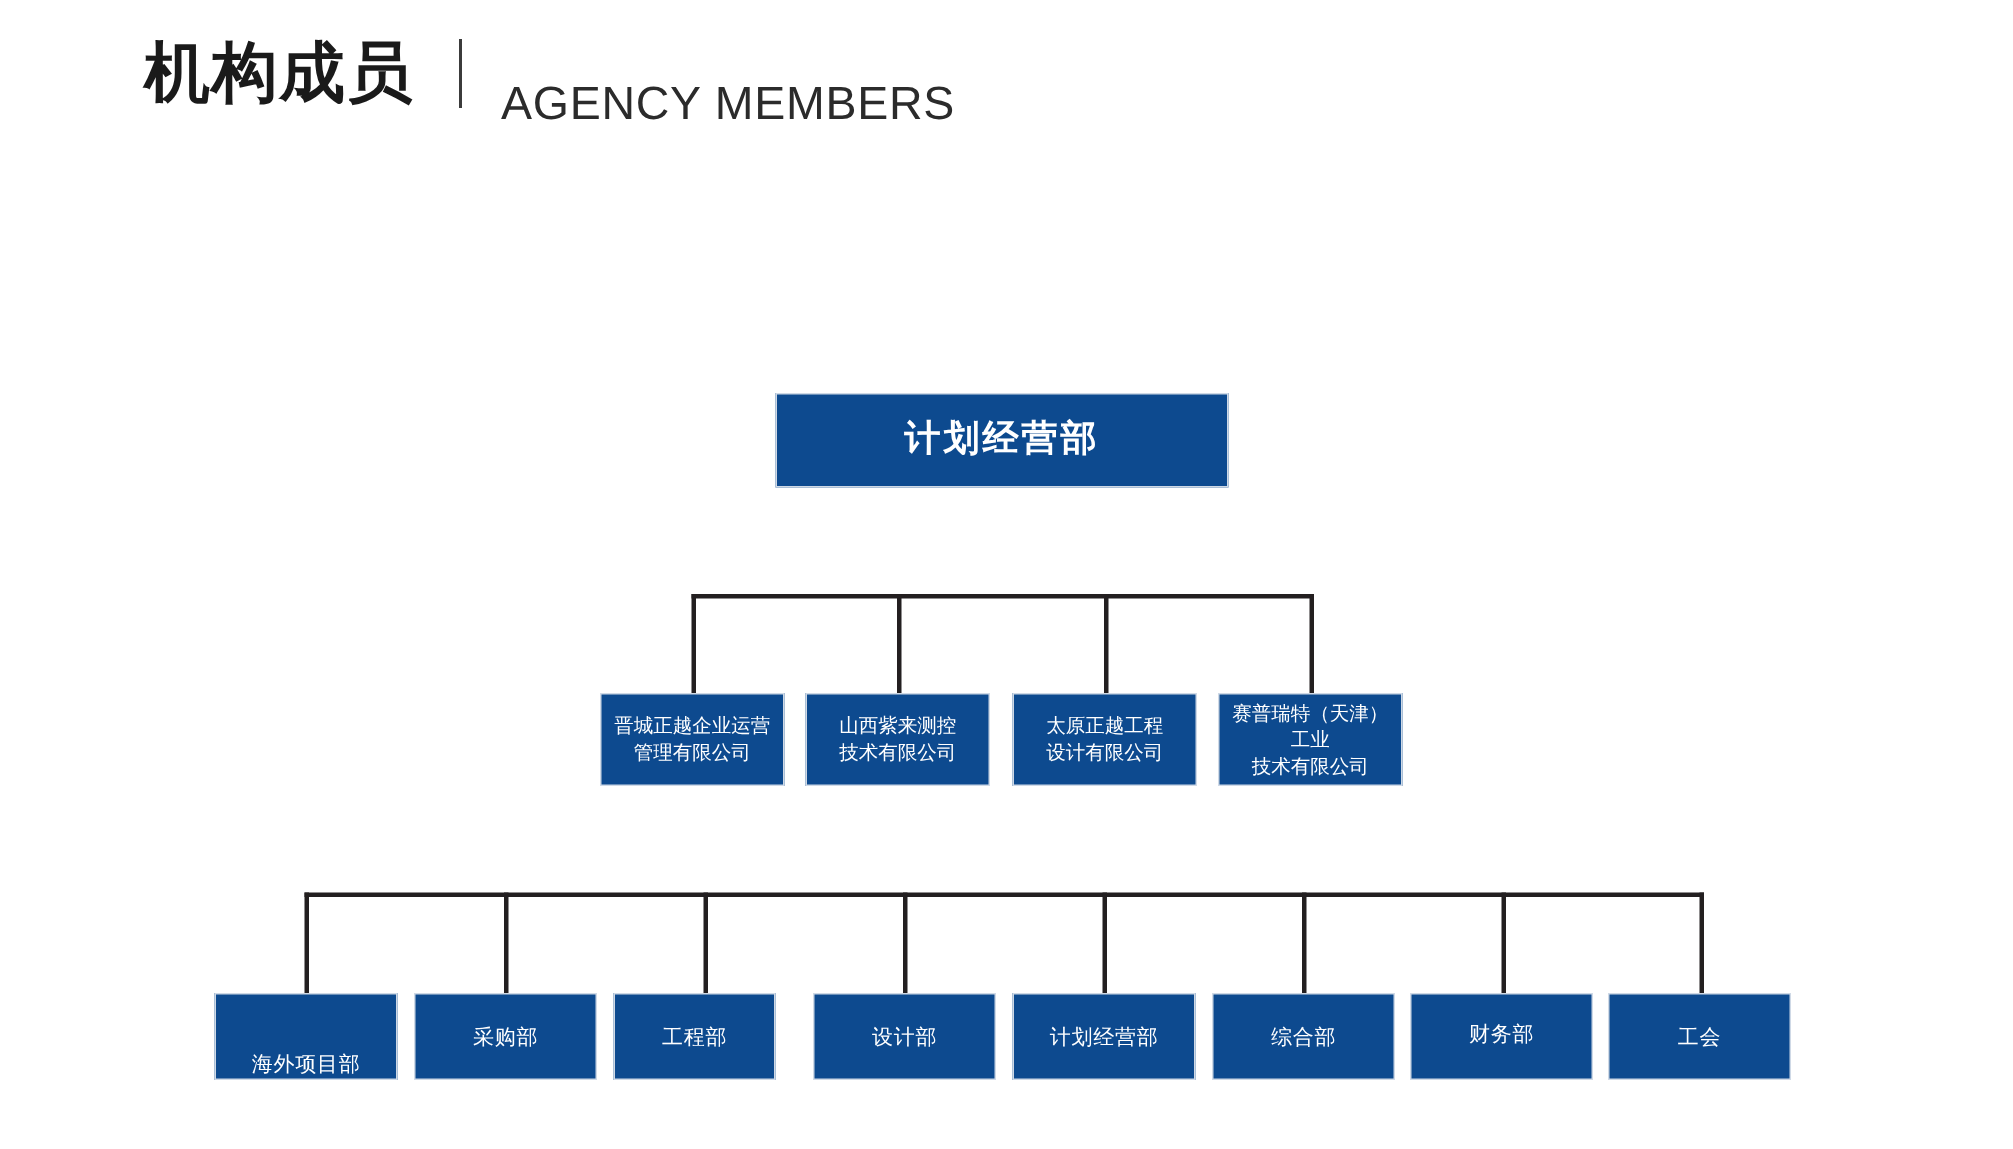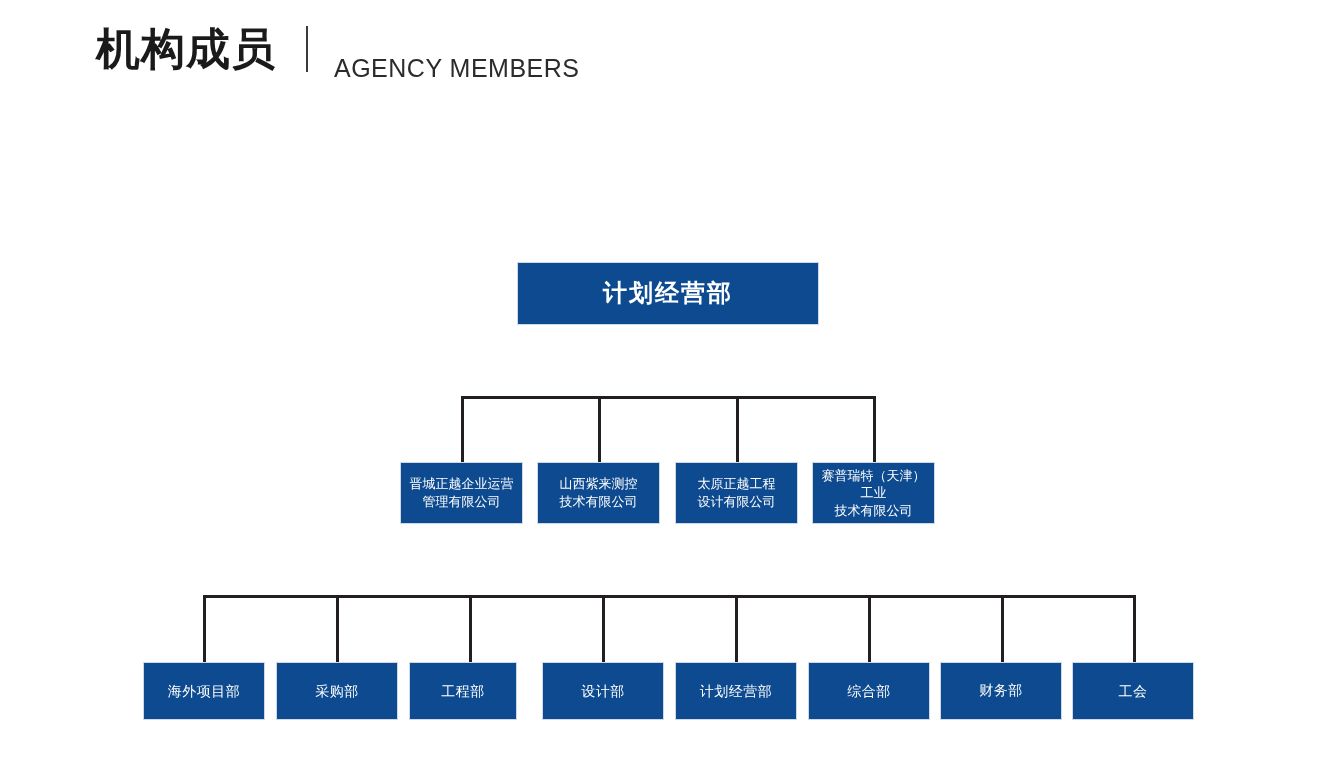--- a/index.html
+++ b/index.html
@@ -40,21 +40,21 @@
     line-height: 1;
     white-space: nowrap;
   }
   .header-divider {
     width: 2px;
     height: 46px;
     background: #3b3b3b;
     margin: 0 26px 0 30px;
   }
   .header-en {
-    font-size: 25px;
+    font-size: 31px;
     color: #2b2b2b;
     letter-spacing: 0.5px;
     line-height: 1;
     white-space: nowrap;
     margin-top: 38px;
   }
 
   
   #chart {
     position: absolute;
@@ -160,21 +160,21 @@
     <div class="line hbus" style="left:203px; top:595px; width:933px;"></div>
     <div class="line vdrop" style="left:203px; top:595px; height:67px;"></div>
     <div class="line vdrop" style="left:336px; top:595px; height:67px;"></div>
     <div class="line vdrop" style="left:469px; top:595px; height:67px;"></div>
     <div class="line vdrop" style="left:602px; top:595px; height:67px;"></div>
     <div class="line vdrop" style="left:735px; top:595px; height:67px;"></div>
     <div class="line vdrop" style="left:868px; top:595px; height:67px;"></div>
     <div class="line vdrop" style="left:1001px; top:595px; height:67px;"></div>
     <div class="line vdrop" style="left:1133px; top:595px; height:67px;"></div>
 
-    <div class="node level3" style="left:143px; top:662px; width:122px; height:58px;">
+    <div class="node level3" style="left:143px; top:662px; width:122px; height:58px;align-items:flex-end;">
       <span class="label">海外项目部</span>
     </div>
     <div class="node level3" style="left:276px; top:662px; width:122px; height:58px;">
       <span class="label">采购部</span>
     </div>
     <div class="node level3" style="left:409px; top:662px; width:108px; height:58px;">
       <span class="label">工程部</span>
     </div>
     <div class="node level3" style="left:542px; top:662px; width:122px; height:58px;">
       <span class="label">设计部</span>

